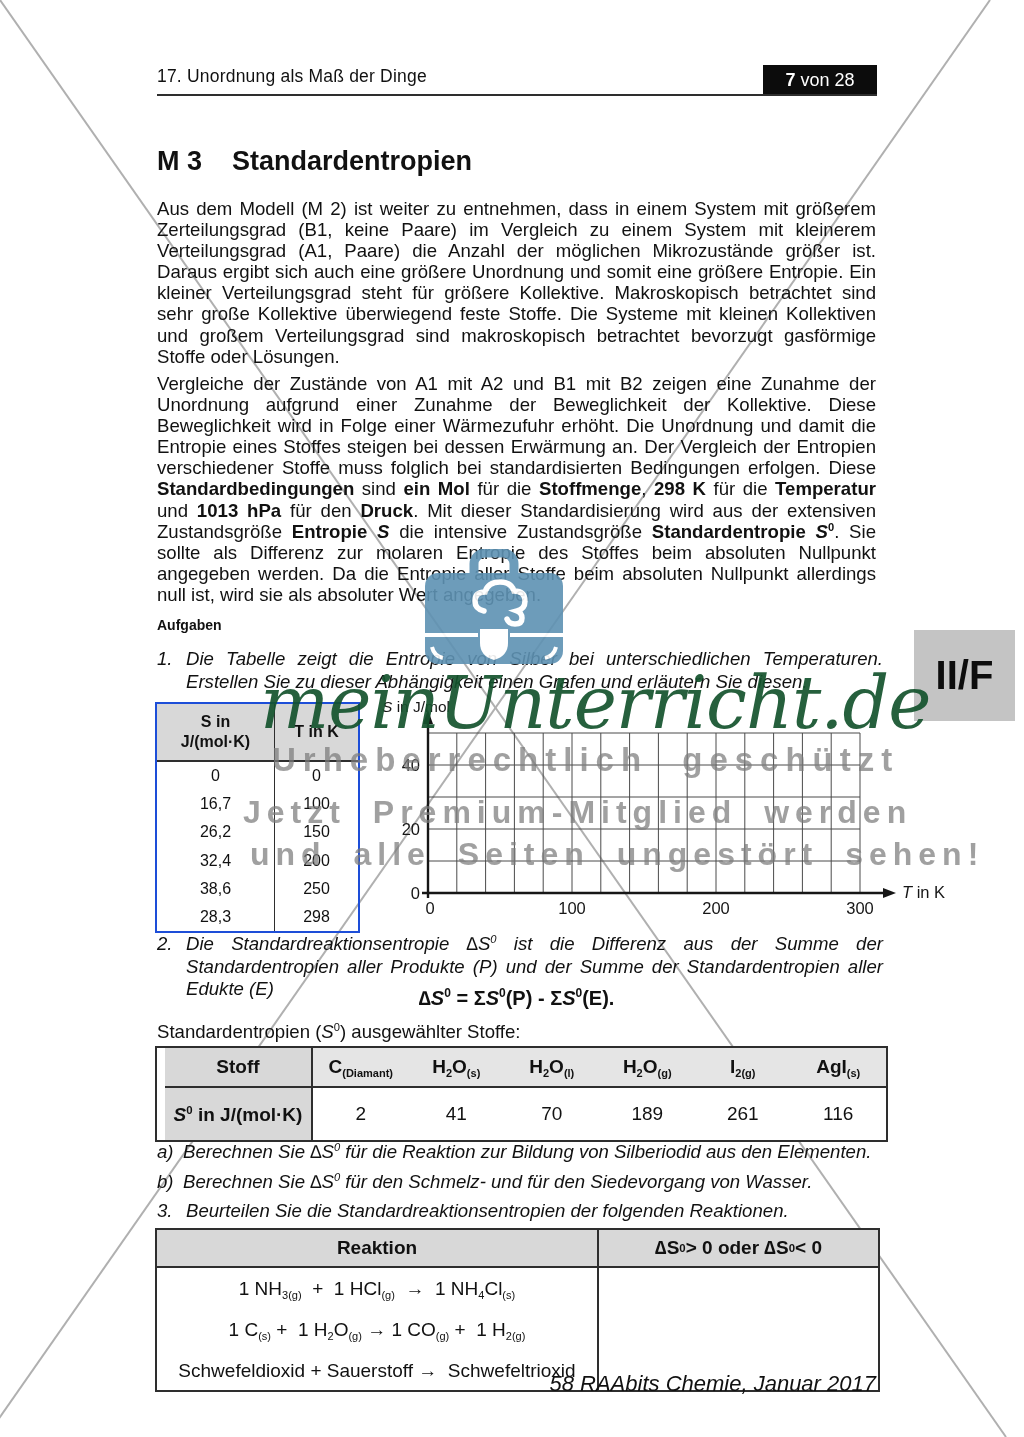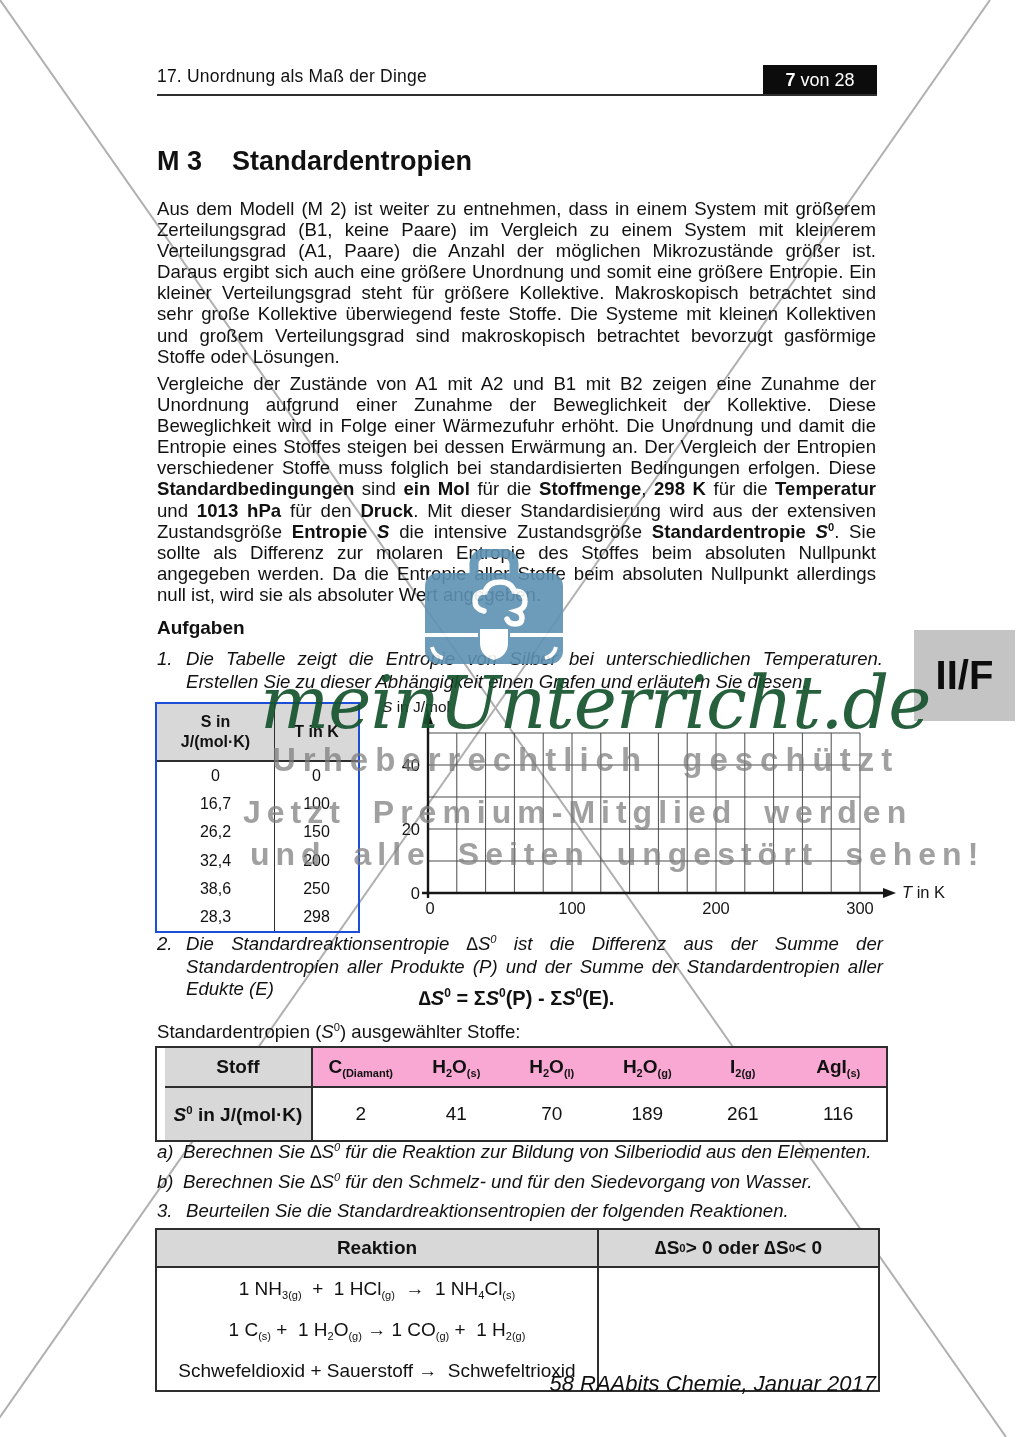--- a/index.html
+++ b/index.html
@@ -11,42 +11,42 @@
   .para{font-size:18.6px;line-height:21.1px;text-align:justify;}
   sup{font-size:60%;vertical-align:super;line-height:0;}
   sub{font-size:58%;vertical-align:-0.35em;line-height:0;}
   .breadcrumb{font-size:17.5px;letter-spacing:.2px;}
   .badge{background:#0c0c0c;color:#fff;display:flex;align-items:center;justify-content:center;
          font-size:18px;gap:5px;}
   .badge b{font-weight:bold;}
   .rule{background:#2e2e2e;}
   .title{font-size:27px;font-weight:bold;}
   .title .code{margin-right:30px;}
-  .hAuf{font-size:19px;font-weight:bold;}
+  .hAuf{font-size:14px;font-weight:bold;}
   .taskrow{display:flex;font-size:18.6px;line-height:22.5px;font-style:italic;}
   .taskrow .tnum{width:29px;flex:none;}
   .taskrow .ttext{flex:1;text-align:justify;}
   .abtask{font-size:18.6px;line-height:22px;font-style:italic;}
   .abtask .tlab{display:inline-block;width:26px;}
   
   .t1{width:201px;border:2px solid #1d4ed8;font-size:16px;}
   .t1 .hd{display:flex;background:#d8d8d8;border-bottom:2px solid #2e2e2e;font-weight:bold;
           text-align:center;height:56px;}
   .t1 .hd .c1{width:117px;border-right:1.5px solid #2e2e2e;display:flex;align-items:center;justify-content:center;line-height:20px;}
   .t1 .hd .c2{flex:1;display:flex;align-items:center;justify-content:center;}
   .t1 .bd{display:flex;}
   .t1 .bd .c1{width:117px;border-right:1.5px solid #2e2e2e;text-align:center;}
   .t1 .bd .c2{flex:1;text-align:center;}
   .t1 .bd .cell{line-height:28.2px;}
   
   .t2{width:721px;border:2px solid #2e2e2e;font-size:19px;}
   .t2 .hd{display:flex;height:38px;border-bottom:2px solid #2e2e2e;}
   .t2 .c1{width:146px;background:#d8d8d8;border-right:2px solid #2e2e2e;display:flex;
           align-items:center;justify-content:center;font-weight:bold;text-align:center;}
-  .t2 .slots{flex:1;display:flex;align-items:center;background:#f9a8d4;}
+  .t2 .slots{flex:1;display:flex;align-items:center;background:#e5e5e5;}
   .t2 .hd .slot{flex:1;text-align:center;font-weight:bold;}
   .t2 .bd{display:flex;height:52px;}
   .t2 .bd .slots{background:#fff;}
   .t2 .bd .slot{flex:1;text-align:center;}
   .t2 .bd .c1{line-height:21px;}
   
   .t3{width:721px;border:2px solid #2e2e2e;font-size:19px;}
   .t3 .hd{display:flex;height:36px;border-bottom:2px solid #2e2e2e;background:#d8d8d8;font-weight:bold;}
   .t3 .c1{width:440px;border-right:2px solid #2e2e2e;display:flex;align-items:center;justify-content:center;}
   .t3 .c2{flex:1;display:flex;align-items:center;justify-content:center;}

